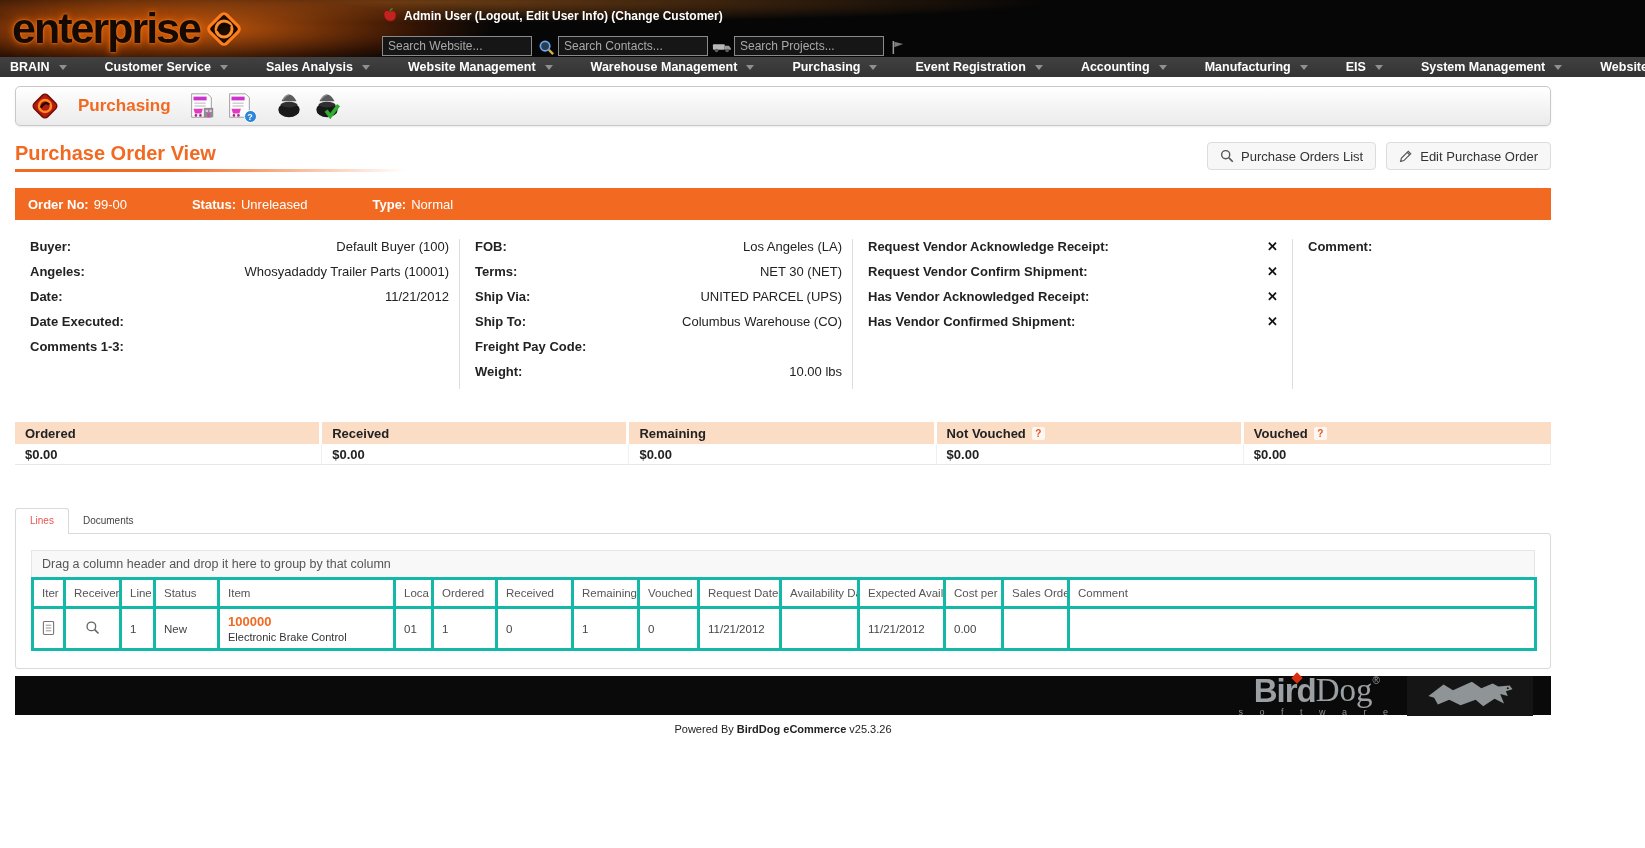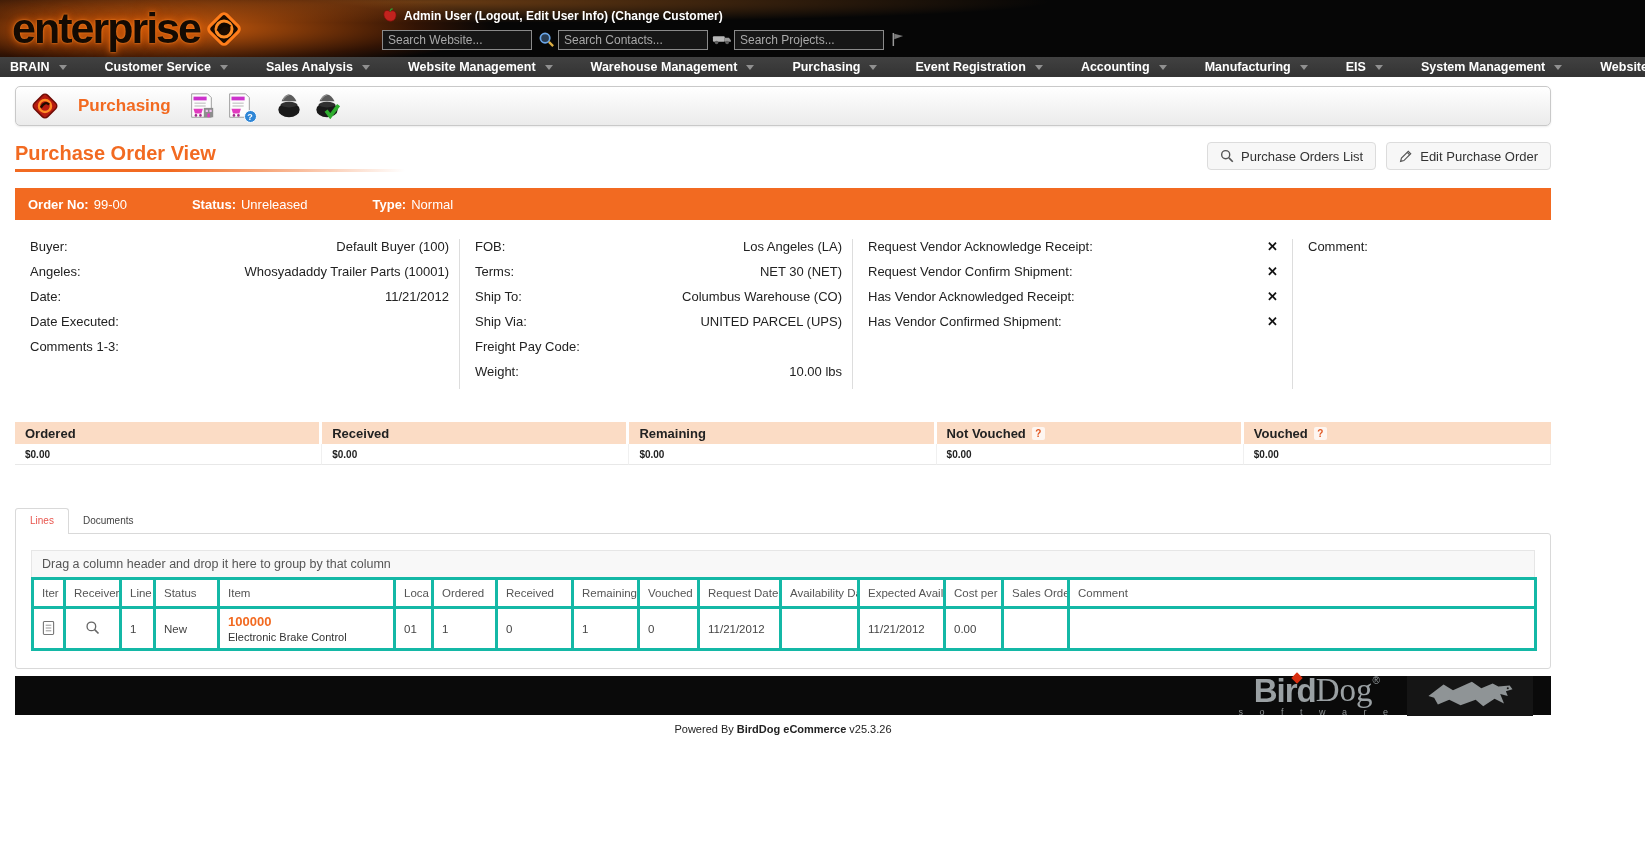--- a/index.html
+++ b/index.html
@@ -20,21 +20,21 @@
   .logo-wrap { width:382px; display:flex; align-items:center; padding-left:12px; cursor:pointer; }
   .logo-text {
     font-size:43px; font-weight:bold; letter-spacing:-2px; color:#140a02; line-height:1;
     text-shadow:0 0 2px #ff8a2a, 0 0 7px #e86a10, 0 0 16px #a03c00;
   }
   .logo-diamond { width:44px; height:44px; margin-left:2px; flex:none; }
   .hdr-right { display:flex; flex-direction:column; padding-top:8px; }
   .user-line { display:flex; align-items:center; height:16px; }
   .user-icon { width:16px; height:16px; margin-right:6px; flex:none; }
   .user-text { color:#fff; font-weight:bold; font-size:12px; cursor:pointer; white-space:nowrap; }
-  .search-line { display:flex; align-items:flex-start; margin-top:6px; }
+  .search-line { display:flex; align-items:flex-end; margin-top:12px; }
   .hsearch {
     width:150px; height:20px; background:#161616; border:1px solid #8a8a8a;
     color:#cfcfcf; font-size:12px; font-family:"Liberation Sans",sans-serif; padding:1px 5px;
   }
   .hsearch::placeholder { color:#a9a9a9; }
   .hicon { width:24px; height:18px; display:flex; align-items:center; justify-content:center; margin:0 0px 0 2px; cursor:pointer; }
   
   .navbar {
     height:20px; background:linear-gradient(#414141,#333); display:flex; align-items:center;
     padding-left:10px;
@@ -80,37 +80,37 @@
   .ob-pair { margin-right:65px; white-space:nowrap; }
   .ob-label { font-weight:bold; margin-right:5px; }
   
   .details { display:flex; padding:19px 0 22px 0; background:#fff; }
   .dcol { padding:0 10px 0 15px; }
   .dcol1 { width:445px; border-right:1px solid #ddd; }
   .dcol2 { width:393px; border-right:1px solid #ddd; }
   .dcol3 { width:440px; border-right:1px solid #ddd; padding-right:14px; }
   .dcol4 { flex:1; }
   .drow { display:flex; align-items:baseline; height:25px; font-size:13px; }
-  .dlabel { font-weight:normal; white-space:nowrap; }
+  .dlabel { font-weight:bold; white-space:nowrap; }
   .dvalue { flex:1; text-align:right; white-space:nowrap; }
   .dx { flex:1; text-align:right; font-weight:bold; font-size:13px; color:#111; }
   
   .totals { display:flex; margin-top:11px; }
   .tcol { flex:1; }
   .tcol:not(:last-child) .thead { border-right:3px solid #fff; }
   .thead {
     background:#fbdcc5; height:22px; display:flex; align-items:center; padding-left:10px;
     font-size:13px; font-weight:bold; color:#222;
   }
   .thelp {
     width:13px; height:13px; margin-left:6px; background:rgba(255,255,255,.75); color:#e25822;
     font-size:10px; font-weight:bold; display:flex; align-items:center; justify-content:center; border-radius:2px; cursor:pointer;
   }
   .tval {
-    height:21px; display:flex; align-items:center; padding-left:10px; font-size:10px; font-weight:bold;
+    height:21px; display:flex; align-items:center; padding-left:10px; font-size:13px; font-weight:bold;
     border-bottom:1px solid #e8e8e8; border-right:1px solid #f0f0f0; background:#fff;
   }
   
   .tabs { display:flex; margin-top:43px; align-items:flex-end; }
   .tab {
     font-size:10px; padding:6px 14px 7px 14px; cursor:pointer; color:#444; position:relative;text-align:right;
   }
   .tab.active {
     color:#e8554d; background:#fff; border:1px solid #d9d9d9; border-bottom:none;
     border-radius:3px 3px 0 0; z-index:2; margin-bottom:-1px; padding-bottom:8px;
@@ -361,26 +361,26 @@
     <div class="dcol dcol2">
       <div class="drow">
           <span class="dlabel">FOB:</span>
           <span class="dvalue">Los Angeles (LA)</span>
         </div>
       <div class="drow">
           <span class="dlabel">Terms:</span>
           <span class="dvalue">NET 30 (NET)</span>
         </div>
       <div class="drow">
+          <span class="dlabel">Ship Via:</span>
+          <span class="dvalue">UNITED PARCEL (UPS)</span>
+        </div>
+      <div class="drow">
           <span class="dlabel">Ship To:</span>
           <span class="dvalue">Columbus Warehouse (CO)</span>
-        </div>
-      <div class="drow">
-          <span class="dlabel">Ship Via:</span>
-          <span class="dvalue">UNITED PARCEL (UPS)</span>
         </div>
       <div class="drow">
           <span class="dlabel">Freight Pay Code:</span>
           <span class="dvalue"></span>
         </div>
       <div class="drow">
           <span class="dlabel">Weight:</span>
           <span class="dvalue">10.00 lbs</span>
         </div>
     </div>

